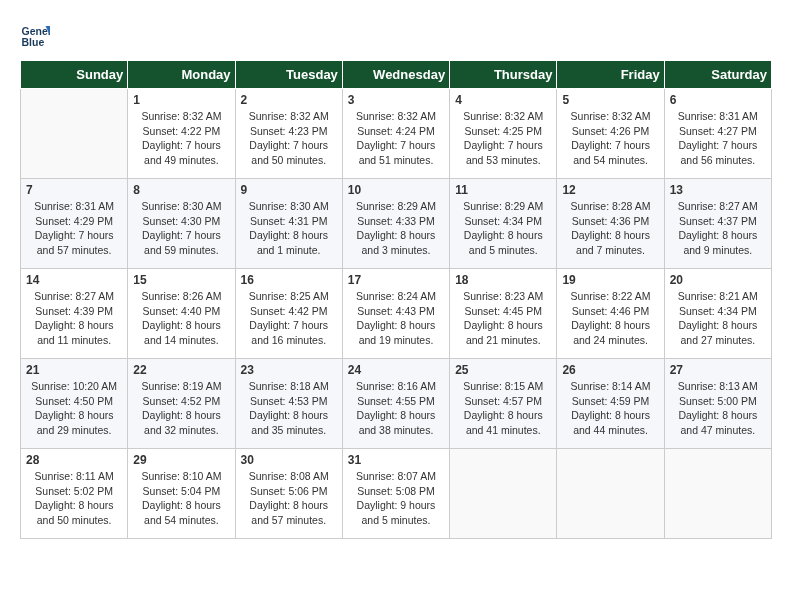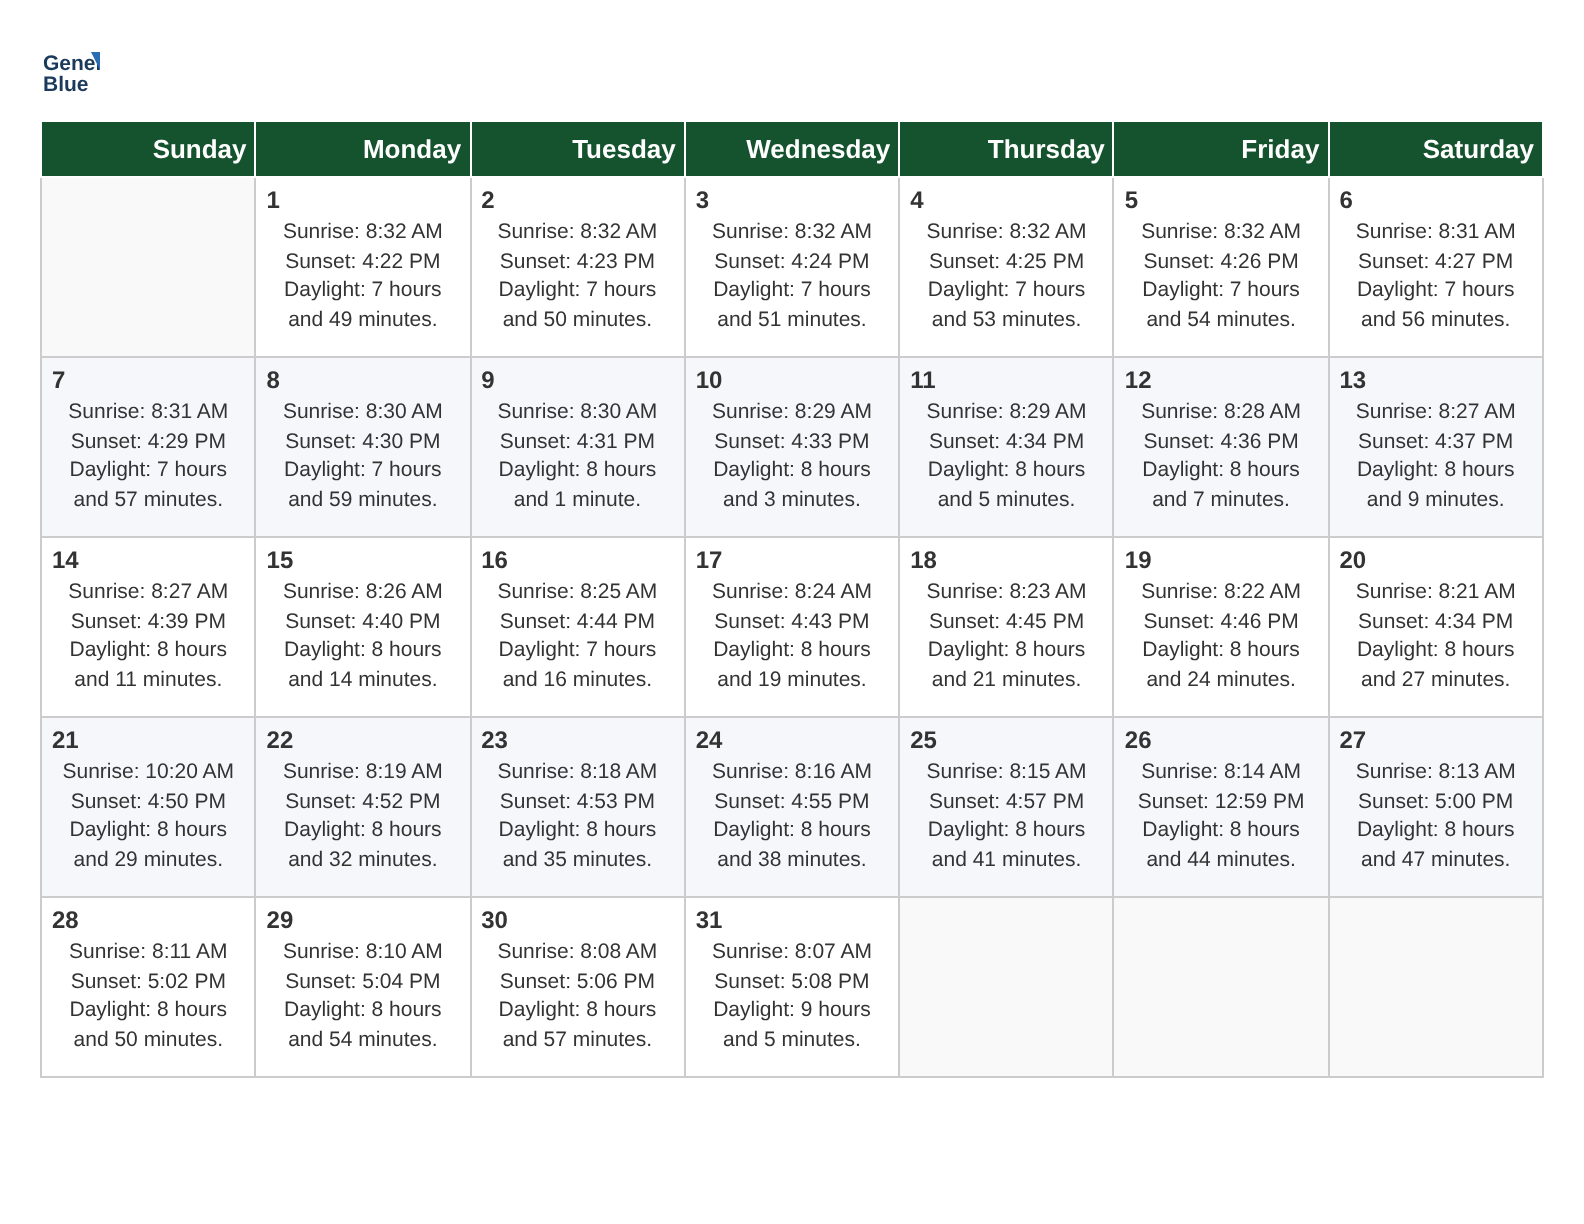--- a/index.html
+++ b/index.html
@@ -246,21 +246,21 @@
         <div class="day-info">
           <div>Sunrise: 8:26 AM</div>
           <div>Sunset: 4:40 PM</div>
           <div>Daylight: 8 hours and 14 minutes.</div>
         </div>
       </td>
         <td>
         <span class="day-num">16</span>
         <div class="day-info">
           <div>Sunrise: 8:25 AM</div>
-          <div>Sunset: 4:44 PM</div>
+          <div>Sunset: 4:42 PM</div>
           <div>Daylight: 7 hours and 16 minutes.</div>
         </div>
       </td>
         <td>
         <span class="day-num">17</span>
         <div class="day-info">
           <div>Sunrise: 8:24 AM</div>
           <div>Sunset: 4:43 PM</div>
           <div>Daylight: 8 hours and 19 minutes.</div>
         </div>
@@ -328,21 +328,21 @@
         <div class="day-info">
           <div>Sunrise: 8:15 AM</div>
           <div>Sunset: 4:57 PM</div>
           <div>Daylight: 8 hours and 41 minutes.</div>
         </div>
       </td>
         <td>
         <span class="day-num">26</span>
         <div class="day-info">
           <div>Sunrise: 8:14 AM</div>
-          <div>Sunset: 12:59 PM</div>
+          <div>Sunset: 4:59 PM</div>
           <div>Daylight: 8 hours and 44 minutes.</div>
         </div>
       </td>
         <td>
         <span class="day-num">27</span>
         <div class="day-info">
           <div>Sunrise: 8:13 AM</div>
           <div>Sunset: 5:00 PM</div>
           <div>Daylight: 8 hours and 47 minutes.</div>
         </div>

